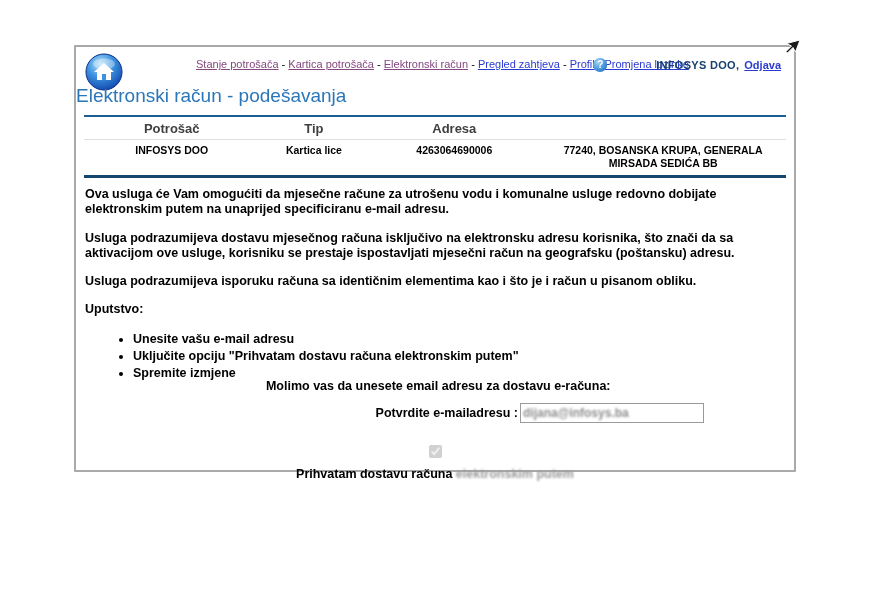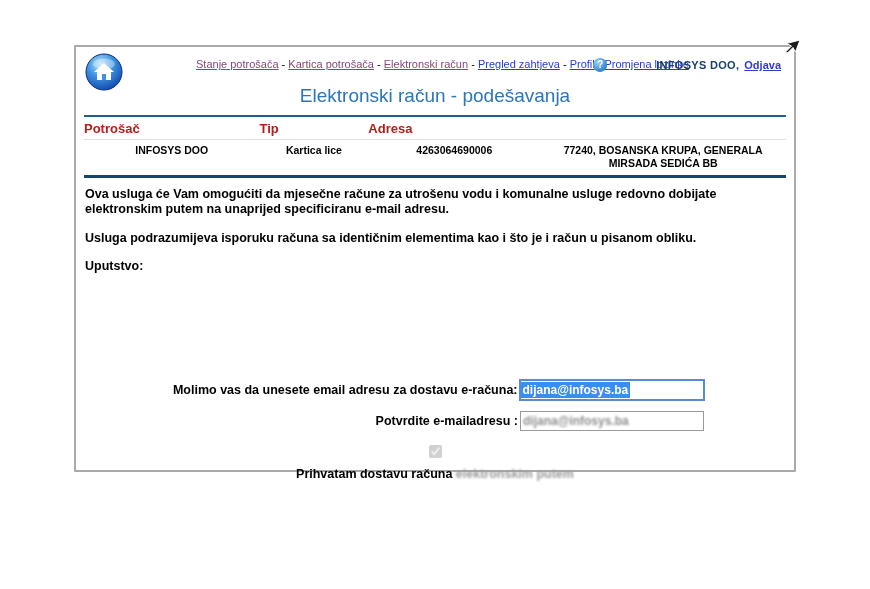--- a/index.html
+++ b/index.html
@@ -20,28 +20,28 @@
   .user{position:absolute;top:11px;right:13px;display:flex;align-items:center;gap:5px;
         font-size:11px;font-weight:bold;}
   .help-icon{width:14px;height:14px;border-radius:50%;
         background:radial-gradient(circle at 35% 30%,#9fd4f7,#3f8fd6 60%,#1f6ab3);
         color:#fff;font-size:10px;font-weight:bold;text-align:center;line-height:14px;}
   .user-name{color:#16406d;letter-spacing:.3px;margin-left:44px;}
   .logout{color:#2a3bd0;text-decoration:underline;cursor:pointer;}
   .corner-cursor{position:absolute;top:-8px;right:-7px;}
 
   
-  .page-title{position:absolute;top:38px;left:0;right:0;text-align:center;
+  .page-title{position:absolute;top:38px;left:0;right:0;
         font-size:19px;color:#2b76b9;}
   .title-rule{position:absolute;top:68px;left:8px;right:8px;height:2px;background:#1d5e93;}
 
   
   .acct{position:absolute;top:70px;left:8px;right:8px;}
   .acct-head,.acct-row{display:grid;grid-template-columns:25% 15.5% 24.5% 35%;}
-  .acct-head div{color:#b91c1c;font-weight:bold;font-size:13px;
+  .acct-head div{color:#404040;font-weight:bold;font-size:13px;text-align:center;
         padding:4px 0 3px;}
   .acct-row{border-top:1px solid #e0e0e0;border-bottom:3px solid #14456e;}
   .acct-row div{color:#000;font-weight:bold;font-size:10.5px;text-align:center;
         padding:4px 2px 5px;line-height:1.25;}
 
   
   .desc{position:absolute;top:140px;left:9px;right:9px;color:#000;
         font-size:12.5px;font-weight:bold;line-height:1.22;}
   .desc p{margin:0 0 13px 0;}
   .desc ul{margin:14px 0 0 30px;padding:0 0 0 18px;}
@@ -114,30 +114,33 @@
     <div class="acct-row">
       <div>INFOSYS DOO</div>
       <div>Kartica lice</div>
       <div>4263064690006</div>
       <div>77240, BOSANSKA KRUPA, GENERALA MIRSADA SEDIĆA BB</div>
     </div>
   </div>
 
   <div class="desc">
     <p>Ova usluga će Vam omogućiti da mjesečne račune za utrošenu vodu i komunalne usluge redovno dobijate elektronskim putem na unaprijed specificiranu e-mail adresu.</p>
+    <p>Usluga podrazumijeva dostavu mjesečnog računa isključivo na elektronsku adresu korisnika, što znači da sa aktivacijom ove usluge, korisniku se prestaje ispostavljati mjesečni račun na geografsku (poštansku) adresu.</p>
     <p>Usluga podrazumijeva isporuku računa sa identičnim elementima kao i što je i račun u pisanom obliku.</p>
     <p>Uputstvo:</p>
+    <ul>
+      <li>Unesite vašu e-mail adresu</li>
+      <li>Uključite opciju "Prihvatam dostavu računa elektronskim putem"</li>
+      <li>Spremite izmjene</li>
+    </ul>
   </div>
 
   <div class="form">
     <div class="form-row">
       <span class="form-label">Molimo vas da unesete email adresu za dostavu e-računa:</span>
-      <div class="field field-email" role="textbox">
-        <span class="sel">dijana@infosys.ba</span>
-      </div>
     </div>
     <div class="form-row">
       <span class="form-label">Potvrdite e-mailadresu :</span>
       <div class="field field-confirm" role="textbox">
         <span class="blurred">dijana@infosys.ba</span>
       </div>
     </div>
   </div>
 
   <div class="consent-row">

